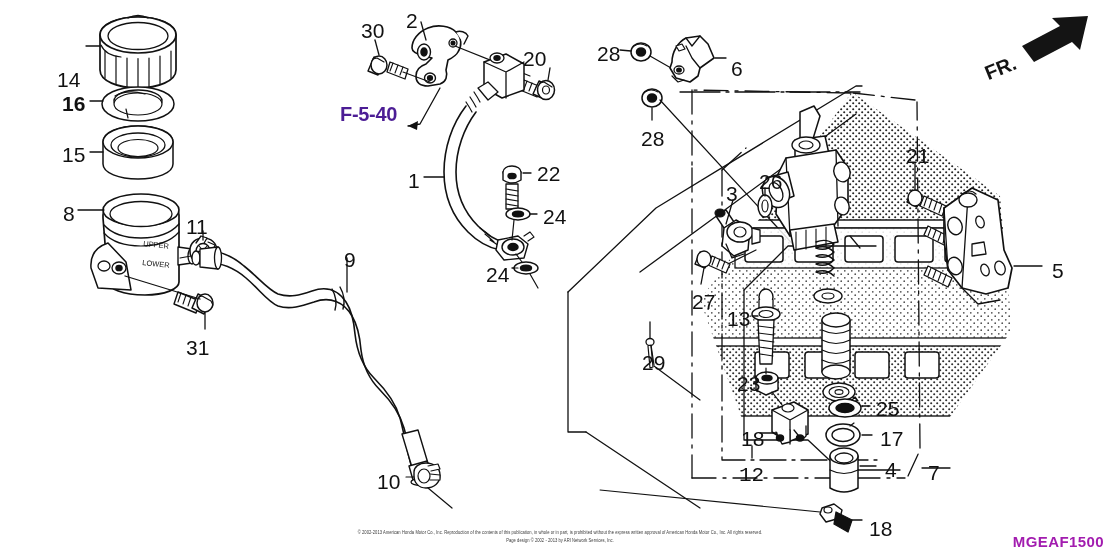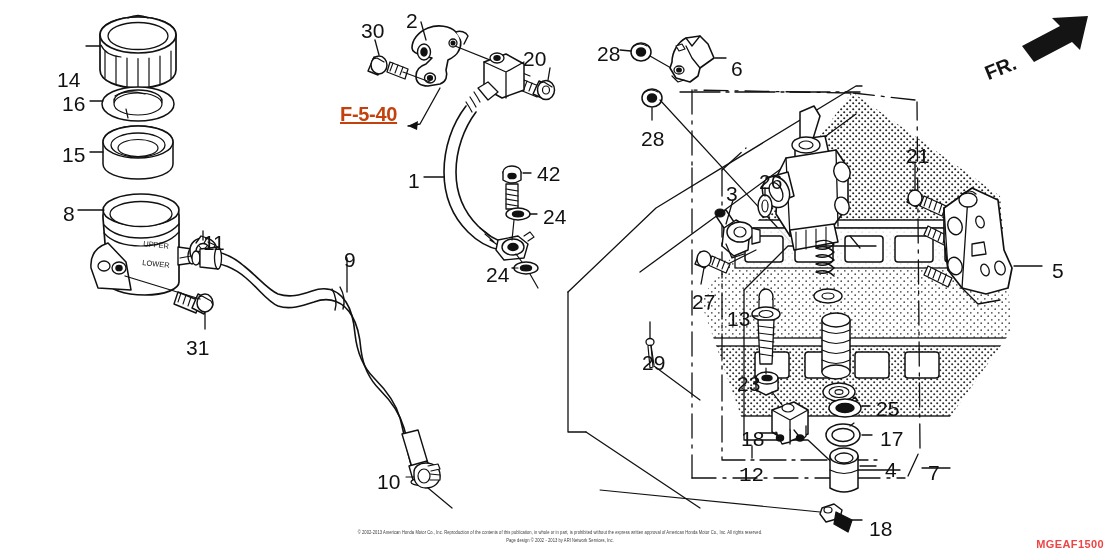--- a/index.html
+++ b/index.html
@@ -32,42 +32,41 @@
     line-height: 1;
     white-space: nowrap;
     user-select: none;
   }
   .ref-label {
     position: absolute;
     font-family: "Liberation Sans", sans-serif;
     font-size: 20px;
     font-weight: 700;
     letter-spacing: -0.3px;
-    color: #c2410c;
+    color: #4c1d95;
     white-space: nowrap;
-    text-decoration: underline;
   }
   .fr-label {
     position: absolute;
     font-family: "Liberation Sans", sans-serif;
     font-size: 20px;
     font-weight: 700;
     color: #141414;
     transform: rotate(-22deg);
     transform-origin: left bottom;
     white-space: nowrap;
   }
   .diagram-code {
     position: absolute;
     right: 16px;
     bottom: 10px;
     font-family: "Liberation Sans", sans-serif;
-    font-size: 11px;
+    font-size: 15px;
     font-weight: 700;
-    color: #ef4444;
+    color: #a21caf;
     letter-spacing: 0.4px;
   }
   .copyright {
     position: absolute;
     left: 0;
     right: 0;
     bottom: 16px;
     text-align: center;
     font-family: "Liberation Sans", sans-serif;
     font-size: 4.1px;
@@ -547,32 +546,32 @@
   <div class="fr-label" style="left:990px; top:62px;">FR.</div>
   <div class="diagram-code">MGEAF1500</div>
 
   <div class="copyright">
     <span>© 2002-2013 American Honda Motor Co., Inc. Reproduction of the contents of this publication, in whole or in part, is prohibited without the express written approval of American Honda Motor Co., Inc. All rights reserved.</span>
     <span>Page design © 2002 - 2013 by ARI Network Services, Inc.</span>
   </div>
 
   <div id="callout-layer">
       <div class="label" style="left: 57px; top: 37px; margin-top: 32px;">14</div>
-      <div class="label" style="left: 62px; top: 93px;">16</div>
+      <div class="label" style="left: 62px; top: 93px; font-weight: bold;">16</div>
       <div class="label" style="left: 62px; top: 144px;">15</div>
       <div class="label" style="left: 63px; top: 203px;">8</div>
-      <div class="label" style="left: 186px; top: 232px; margin-left: 17px;">11</div>
+      <div class="label" style="left: 186px; top: 216px;">11</div>
       <div class="label" style="left: 186px; top: 337px;">31</div>
       <div class="label" style="left: 344px; top: 249px;">9</div>
       <div class="label" style="left: 377px; top: 471px;">10</div>
       <div class="label" style="left: 361px; top: 20px;">30</div>
       <div class="label" style="left: 406px; top: 10px;">2</div>
       <div class="label" style="left: 523px; top: 48px;">20</div>
       <div class="label" style="left: 408px; top: 170px;">1</div>
-      <div class="label" style="left: 537px; top: 163px;">42</div>
+      <div class="label" style="left: 537px; top: 163px;">22</div>
       <div class="label" style="left: 543px; top: 206px;">24</div>
       <div class="label" style="left: 486px; top: 264px;">24</div>
       <div class="label" style="left: 597px; top: 43px;">28</div>
       <div class="label" style="left: 731px; top: 58px;">6</div>
       <div class="label" style="left: 641px; top: 128px;">28</div>
       <div class="label" style="left: 726px; top: 183px;">3</div>
       <div class="label" style="left: 759px; top: 171px;">26</div>
       <div class="label" style="left: 906px; top: 145px;">21</div>
       <div class="label" style="left: 1052px; top: 260px;">5</div>
       <div class="label" style="left: 692px; top: 291px; text-align: center;">27</div>

